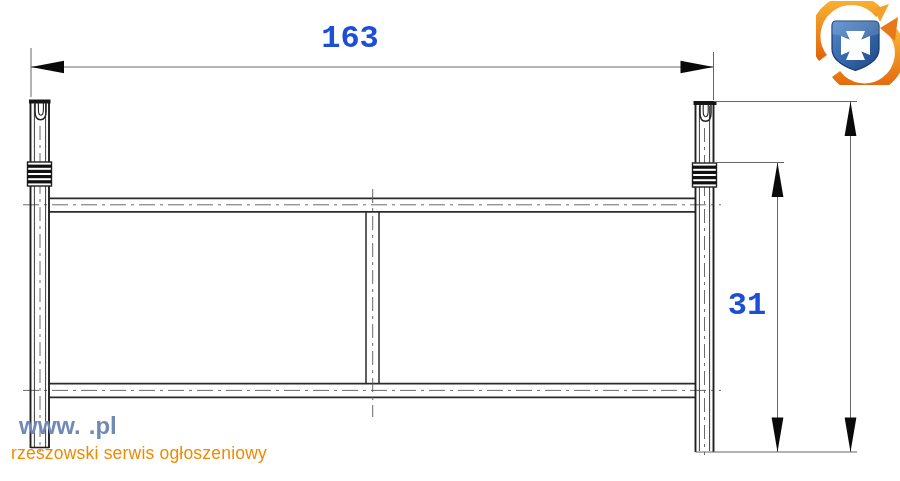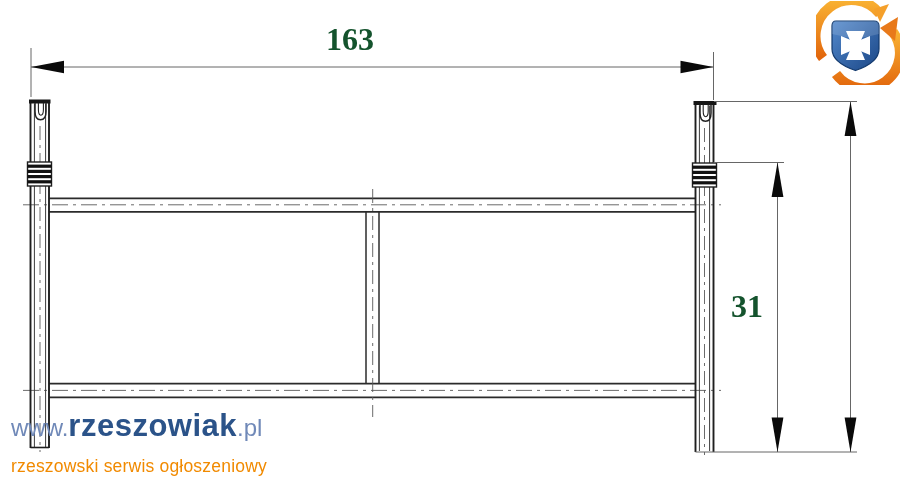--- a/index.html
+++ b/index.html
@@ -2,32 +2,32 @@
 <html><head>
 <meta charset="utf-8">
 <style>
   html,body{margin:0;padding:0;background:#fff;}
   .stage{
     position:relative;width:900px;height:481px;background:#ffffff;
     overflow:hidden;font-family:"Liberation Sans",sans-serif;
   }
   .schematic{position:absolute;left:0;top:0;}
   .dim-label{
-    position:absolute;font-family:Liberation Serif, serif;font-weight:bold;
-    font-size:32px;color:#14532d;text-align:center;line-height:1;
+    position:absolute;font-family:Liberation Mono, monospace;font-weight:bold;
+    font-size:32px;color:#1d4ed8;text-align:center;line-height:1;
     -webkit-user-select:none;user-select:none;
   }
   #dim-163{left:308px;top:23px;width:84px;}
   #dim-80 {left:789px;top:249px;width:58px;}
   #dim-66 {left:718px;top:290px;width:58px;}
   .watermark{position:absolute;left:11px;top:411px;white-space:nowrap;}
   .wm-line1{display:flex;align-items:baseline;line-height:30px;}
-  .wm-prefix,.wm-suffix{color:#7089b8;font-size:24px;font-weight:400;}
+  .wm-prefix,.wm-suffix{color:#7089b8;font-size:24px;font-weight:700;margin-left:8px;}
   .wm-brand{color:#2b5389;font-size:31px;font-weight:bold;letter-spacing:.5px;}
-  .wm-tagline{color:#f18a00;font-size:17.5px;margin-top:13px;letter-spacing:.2px;}
+  .wm-tagline{color:#f18a00;font-size:17.5px;margin-top:2px;letter-spacing:.2px;}
   .logo{position:absolute;left:816px;top:1px;width:84px;height:84px;}
 </style>
 </head>
 <body>
 
 <div class="stage">
 
   <svg class="schematic" width="900" height="481" viewBox="0 0 900 481">
 
     <g>
@@ -117,21 +117,20 @@
       <polygon points="777.5,452 771.6,417.5 783.4,417.5" fill="#0a0a0a" stroke="none"></polygon>
     </g>
   </svg>
 
   <div class="dim-label" id="dim-163">163</div>
   <div class="dim-label" id="dim-66">31</div>
 
   <div class="watermark">
     <div class="wm-line1">
       <span class="wm-prefix">www.</span>
-        <span class="wm-brand">rzeszowiak</span>
         <span class="wm-suffix">.pl</span>
     </div>
     <div class="wm-tagline">rzeszowski serwis ogłoszeniowy</div>
   </div>
 
   <div class="logo">
     <svg width="84" height="84" viewBox="0 0 84 84">
       <defs>
         <linearGradient id="orangeGrad" x1="0" y1="0" x2="0" y2="1">
           <stop offset="0" stop-color="#f9b233"></stop>

